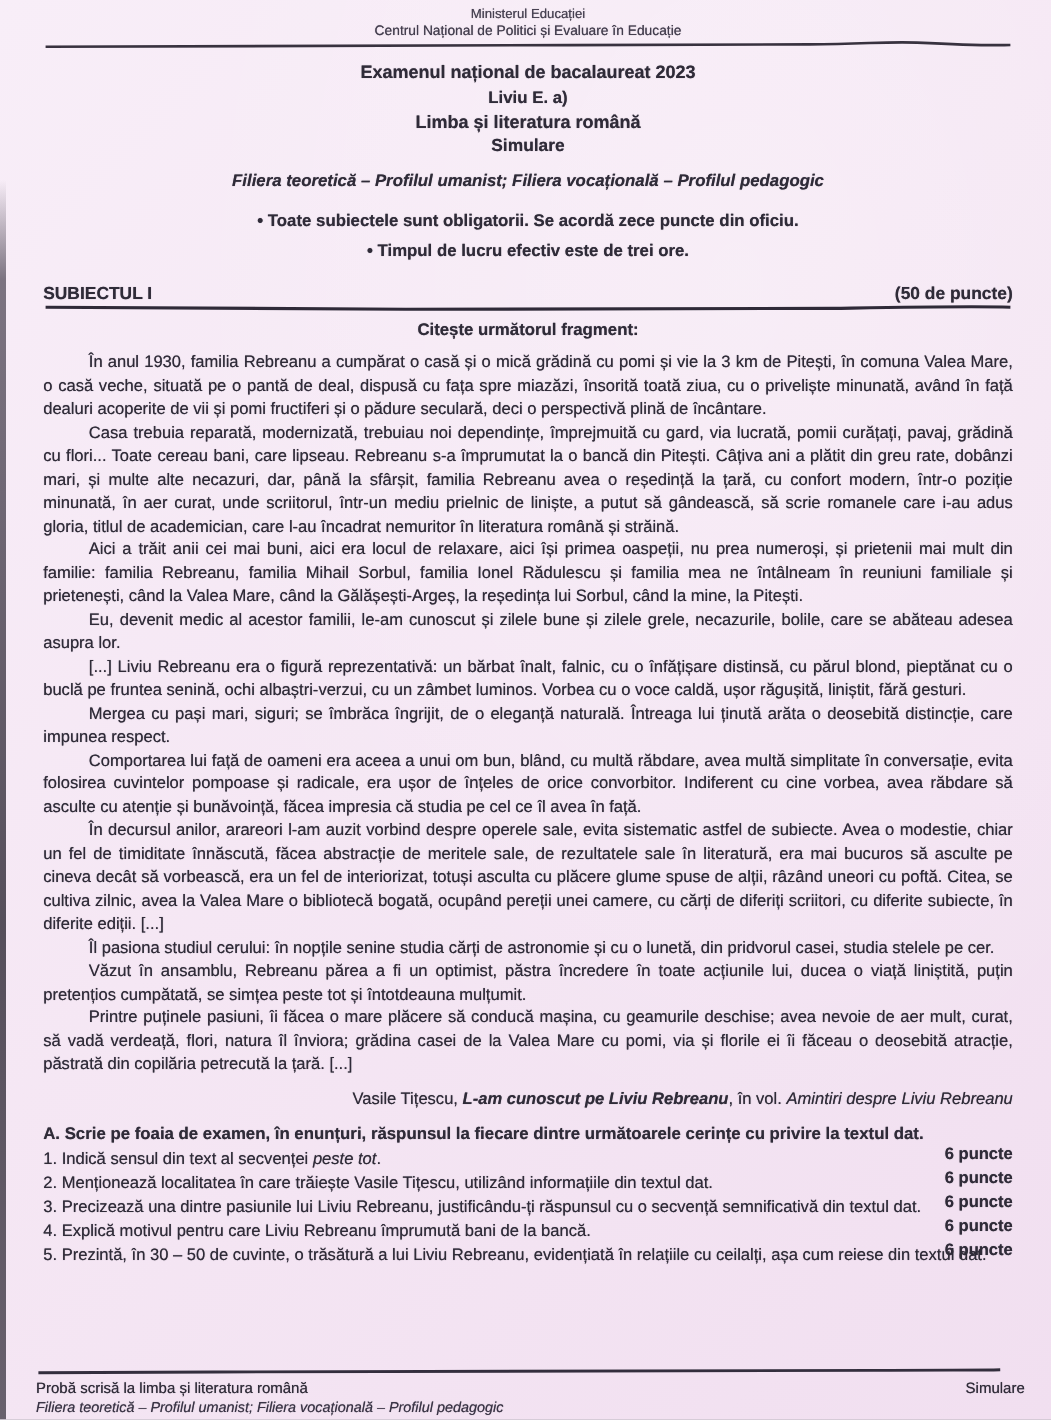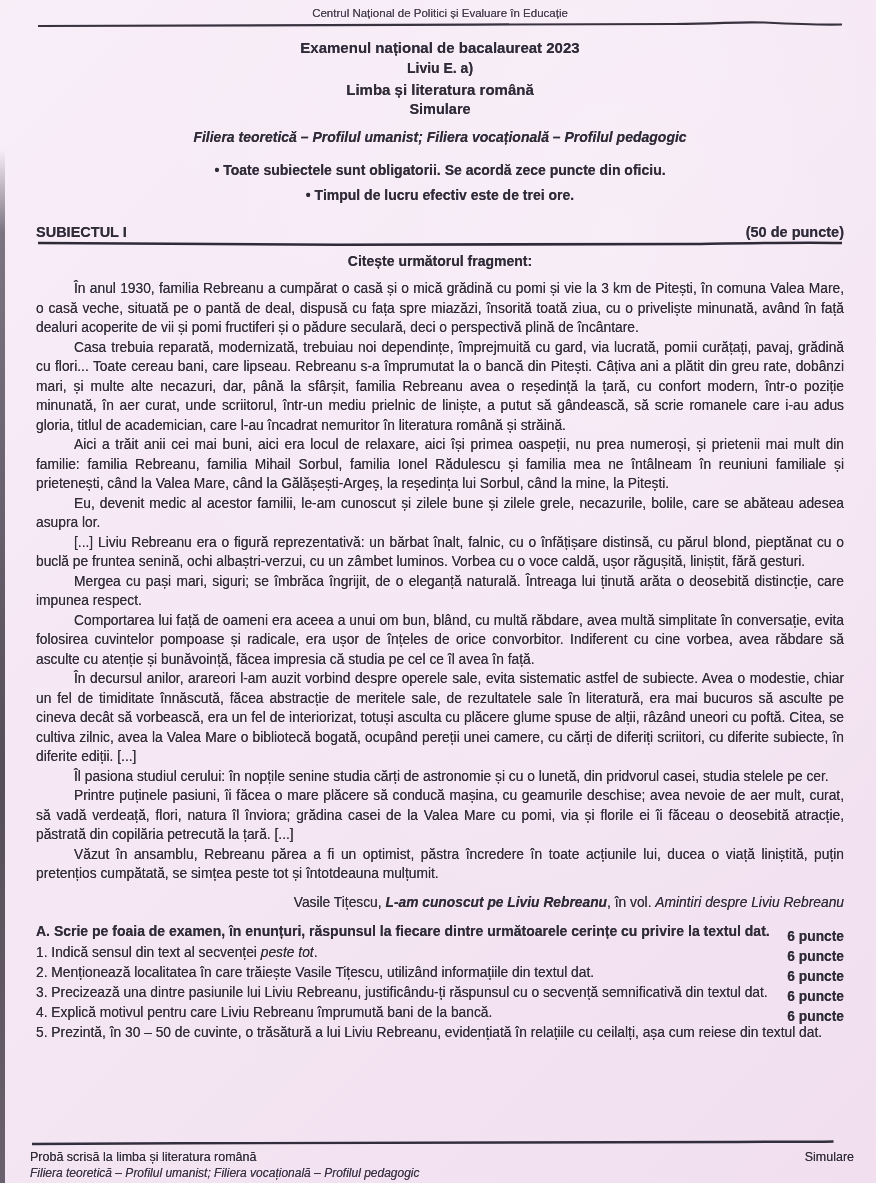--- a/index.html
+++ b/index.html
@@ -39,37 +39,38 @@
   .citeste{font-size:14px;line-height:20px;margin-top:2px;}
   .fragment{margin-top:8px;}
   .fragment p{
     margin:0;font-size:13.8px;line-height:19.5px;
     text-align:justify;text-indent:38px;
   }
   .attribution{font-size:13.8px;line-height:19px;margin-top:9px;}
   .pa-heading{font-size:14px;line-height:20px;margin-top:9px;text-align:justify;}
   .questions{margin-top:2px;}
   .q-row{position:relative;font-size:13.8px;line-height:20px;text-align:justify;padding-right:6px;}
-  .q-row .q-points{position:absolute;right:0;bottom:16px;font-weight:bold;white-space:nowrap;}
+  .q-row .q-points{position:absolute;right:0;bottom:4px;font-weight:bold;white-space:nowrap;}
   .q-text{display:inline;}
   .footer{position:absolute;left:30px;right:22px;bottom:3px;}
   .footer-rule{display:block;width:98%;height:8px;}
   .f-row{display:flex;justify-content:space-between;align-items:baseline;margin-top:3px;}
   .f-line1{font-size:12.5px;}
   .f-sim{font-size:12.5px;}
   .f-line2{font-size:12px;margin-top:2px;color:#3a3446;}
 </style>
 </head>
 <body>
 
 <div class="page">
   <div class="scan-edge"></div>
 
   <div class="content">
 
+    <div class="h-ministry c ink">Ministerul Educației</div>
     <div class="h-agency c ink">Centrul Național de Politici și Evaluare în Educație</div>
     <svg class="rule-svg" viewBox="0 0 810 9" preserveAspectRatio="none">
       <path d="M2,6 C150,4.5 420,5 640,4 C690,3.5 705,1.5 730,2.5 C760,4 790,5 808,4.5" stroke="#38323f" stroke-width="2.2" fill="none"></path>
     </svg>
 
     <div class="h-title c b ink">Examenul național de bacalaureat 2023</div>
     <div class="h-probe c b ink">Liviu E. a)</div>
     <div class="h-disc c b ink">Limba și literatura română</div>
     <div class="h-sim r b ink">Simulare</div>
 
@@ -92,22 +93,22 @@
     <div class="fragment ink">
       <p>În anul 1930, familia Rebreanu a cumpărat o casă și o mică grădină cu pomi și vie la 3 km de Pitești, în comuna Valea Mare, o casă veche, situată pe o pantă de deal, dispusă cu fața spre miazăzi, însorită toată ziua, cu o priveliște minunată, având în față dealuri acoperite de vii și pomi fructiferi și o pădure seculară, deci o perspectivă plină de încântare.</p>
       <p>Casa trebuia reparată, modernizată, trebuiau noi dependințe, împrejmuită cu gard, via lucrată, pomii curățați, pavaj, grădină cu flori... Toate cereau bani, care lipseau. Rebreanu s-a împrumutat la o bancă din Pitești. Câțiva ani a plătit din greu rate, dobânzi mari, și multe alte necazuri, dar, până la sfârșit, familia Rebreanu avea o reședință la țară, cu confort modern, într-o poziție minunată, în aer curat, unde scriitorul, într-un mediu prielnic de liniște, a putut să gândească, să scrie romanele care i-au adus gloria, titlul de academician, care l-au încadrat nemuritor în literatura română și străină.</p>
       <p>Aici a trăit anii cei mai buni, aici era locul de relaxare, aici își primea oaspeții, nu prea numeroși, și prietenii mai mult din familie: familia Rebreanu, familia Mihail Sorbul, familia Ionel Rădulescu și familia mea ne întâlneam în reuniuni familiale și prietenești, când la Valea Mare, când la Gălășești-Argeș, la reședința lui Sorbul, când la mine, la Pitești.</p>
       <p>Eu, devenit medic al acestor familii, le-am cunoscut și zilele bune și zilele grele, necazurile, bolile, care se abăteau adesea asupra lor.</p>
       <p>[...] Liviu Rebreanu era o figură reprezentativă: un bărbat înalt, falnic, cu o înfățișare distinsă, cu părul blond, pieptănat cu o buclă pe fruntea senină, ochi albaștri-verzui, cu un zâmbet luminos. Vorbea cu o voce caldă, ușor răgușită, liniștit, fără gesturi.</p>
       <p>Mergea cu pași mari, siguri; se îmbrăca îngrijit, de o eleganță naturală. Întreaga lui ținută arăta o deosebită distincție, care impunea respect.</p>
       <p>Comportarea lui față de oameni era aceea a unui om bun, blând, cu multă răbdare, avea multă simplitate în conversație, evita folosirea cuvintelor pompoase și radicale, era ușor de înțeles de orice convorbitor. Indiferent cu cine vorbea, avea răbdare să asculte cu atenție și bunăvoință, făcea impresia că studia pe cel ce îl avea în față.</p>
       <p>În decursul anilor, arareori l-am auzit vorbind despre operele sale, evita sistematic astfel de subiecte. Avea o modestie, chiar un fel de timiditate înnăscută, făcea abstracție de meritele sale, de rezultatele sale în literatură, era mai bucuros să asculte pe cineva decât să vorbească, era un fel de interiorizat, totuși asculta cu plăcere glume spuse de alții, râzând uneori cu poftă. Citea, se cultiva zilnic, avea la Valea Mare o bibliotecă bogată, ocupând pereții unei camere, cu cărți de diferiți scriitori, cu diferite subiecte, în diferite ediții. [...]</p>
       <p>Îl pasiona studiul cerului: în nopțile senine studia cărți de astronomie și cu o lunetă, din pridvorul casei, studia stelele pe cer.</p>
+      <p>Văzut în ansamblu, Rebreanu părea a fi un optimist, păstra încredere în toate acțiunile lui, ducea o viață liniștită, puțin pretențios cumpătată, se simțea peste tot și întotdeauna mulțumit.</p>
       <p>Printre puținele pasiuni, îi făcea o mare plăcere să conducă mașina, cu geamurile deschise; avea nevoie de aer mult, curat, să vadă verdeață, flori, natura îl înviora; grădina casei de la Valea Mare cu pomi, via și florile ei îi făceau o deosebită atracție, păstrată din copilăria petrecută la țară. [...]</p>
-      <p>Văzut în ansamblu, Rebreanu părea a fi un optimist, păstra încredere în toate acțiunile lui, ducea o viață liniștită, puțin pretențios cumpătată, se simțea peste tot și întotdeauna mulțumit.</p>
     </div>
 
     <div class="attribution r ink">
       <span>Vasile Tițescu, </span><span class="b i">L-am cunoscut pe Liviu Rebreanu</span><span>, în vol. </span><span class="i">Amintiri despre Liviu Rebreanu</span>
     </div>
 
     <div class="pa-heading b ink">A. Scrie pe foaia de examen, în enunțuri, răspunsul la fiecare dintre următoarele cerințe cu privire la textul dat.</div>
 
     <div class="questions">
       <div class="q-row ink">

